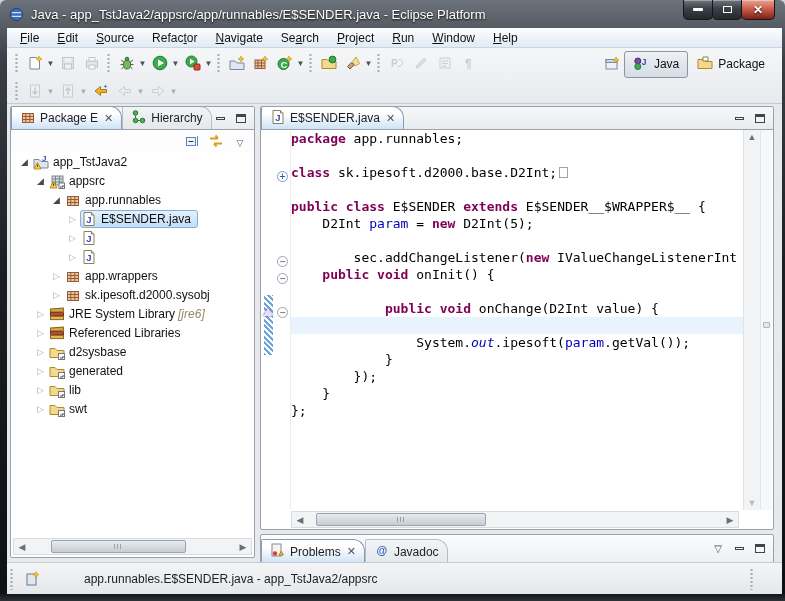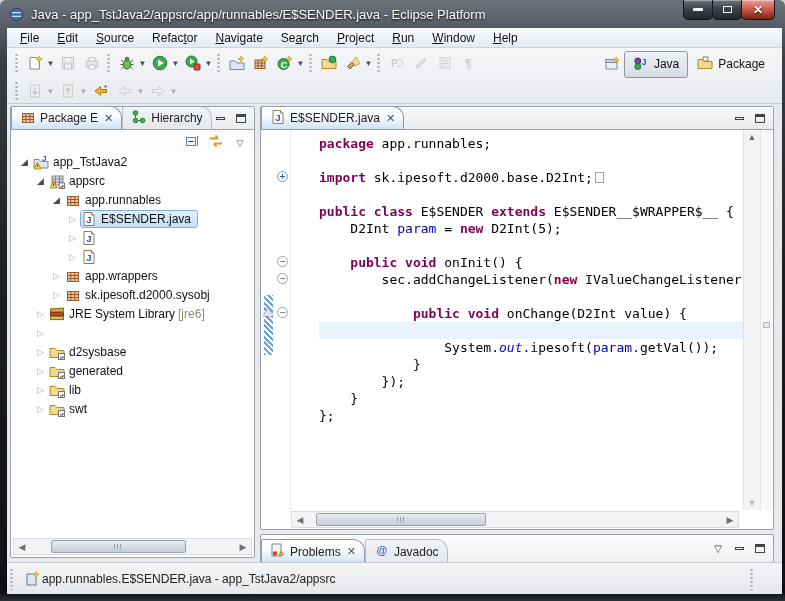--- a/index.html
+++ b/index.html
@@ -58,41 +58,41 @@
   .viewbar{height:22px;display:flex;justify-content:flex-end;align-items:center;gap:4px;padding-right:4px;background:#fdfdfe;}
   .tree{font-size:12px;color:#111;position:relative;}
   .tree-row{height:19px;display:flex;align-items:center;white-space:nowrap;}
   .expander{width:15px;text-align:center;font-size:9px;color:#454a50;flex:none;}
   .expander.collapsed{color:#a9aeb4;}
   .ticon{width:17px;height:16px;flex:none;position:relative;}
   .ticon svg{position:absolute;left:0;top:0;}
   .selwrap{display:flex;align-items:center;padding:0 3px 0 0;border:1px solid transparent;border-radius:3px;}
   .selwrap.selected{background:linear-gradient(#e2f0fc,#c4dff7);border-color:#84aede;}
   .tlabel{padding:1px 3px;}
-  .tsuffix{color:#8f8a68;}
+  .tsuffix{color:#8f8a68;font-style:italic;}
   .hscroll{position:absolute;left:2px;right:2px;bottom:2px;height:17px;display:flex;align-items:center;
            background:#f2f3f5;border:1px solid #d8dbdf;}
   .sarrow{width:16px;text-align:center;color:#6a7078;font-size:9px;flex:none;}
   .strack{flex:1;position:relative;height:100%;}
   .sthumb{position:absolute;top:1px;bottom:1px;border:1px solid #9aa4ae;border-radius:2px;
           background:linear-gradient(#e8ebee,#c6cdd4);}
   .sthumb::after{content:"";position:absolute;left:50%;top:3px;bottom:3px;width:9px;margin-left:-4px;
           background-image:repeating-linear-gradient(90deg,#98a2ac 0 1px,transparent 1px 3px);}
   
   .edbody{position:absolute;left:1px;right:1px;top:23px;bottom:19px;display:flex;background:#fff;}
   .ruler{width:13px;background:#fff;position:relative;flex:none;}
   .range-ind{position:absolute;left:2px;width:9px;
              background:repeating-linear-gradient(45deg,#6aa6dd 0 2px,#ffffff 2px 4px);}
   .warn-tri{position:absolute;left:1px;width:0;height:0;border-left:5px solid transparent;border-right:5px solid transparent;
             border-bottom:8px solid #e8e0f2;filter:drop-shadow(0 0 1px #7a5a9a);}
   .foldruler{width:16px;background:#fff;border-right:1px solid #ececec;position:relative;flex:none;}
   .fold{position:absolute;left:2px;width:11px;height:11px;border:1px solid #9aa5b1;border-radius:50%;
         background:#fff;color:#5a6570;font-size:10px;line-height:9px;text-align:center;font-family:"DejaVu Sans Mono",monospace;}
   .fold.plus{color:#2a5db0;border-color:#7a9cc8;}
-  .codearea{flex:1;overflow:hidden;padding-top:5px;position:relative;margin-left:28px;}
+  .codearea{flex:1;overflow:hidden;position:relative;}
   .code-line{height:17px;line-height:17px;font-family:"DejaVu Sans Mono",monospace;font-size:13px;white-space:pre;color:#000;}
   .code-line.current{background:#e9f3fd;}
   .kw{color:#7f0055;font-weight:bold;}
   .field{color:#0000c0;}
   .static{color:#0000c0;font-style:italic;}
   .foldbox{display:inline-block;width:9px;height:11px;border:1px solid #9aa5b1;vertical-align:-1px;margin-left:2px;}
   .vscroll{width:17px;background:#f2f3f5;border-left:1px solid #dfe2e6;position:relative;flex:none;}
   .vscroll .up{position:absolute;top:2px;left:0;right:0;text-align:center;color:#6a7078;font-size:9px;}
   .vscroll .down{position:absolute;bottom:2px;left:0;right:0;text-align:center;color:#b8bdc3;font-size:9px;}
   .overview{width:12px;background:#f7f8f9;border-left:1px solid #e3e6e9;position:relative;flex:none;}
@@ -100,21 +100,21 @@
   .edhscroll{position:absolute;left:30px;right:34px;bottom:1px;height:17px;display:flex;align-items:center;
              background:#f2f3f5;border:1px solid #d8dbdf;}
   
   .bottom .tabbar{border-bottom:none;height:28px;background:transparent;}
   .bottom .tab{height:24px;}
   
   .statusbar{height:32px;background:linear-gradient(#f3f4f6,#e5e8eb);border-top:1px solid #c7ccd3;
              display:flex;align-items:center;font-size:12px;color:#222;position:relative;}
   .statusbar .handle{height:22px;}
   .status-icon{width:18px;height:18px;margin-left:6px;}
-  .status-text{white-space:nowrap;}
+  .status-text{margin-left:42px;white-space:nowrap;}
   .statusbar .rhandle{position:absolute;left:740px;top:5px;}
   .darkbottom{position:absolute;left:0;bottom:0;width:100%;height:7px;
               background:linear-gradient(#15171a,#2c3138);}
 </style>
 </head>
 <body>
 
 <div class="win">
 
   <div class="titlebar">
@@ -544,20 +544,30 @@
                     <rect x="1.5" y="6.4" width="13" height="3.2" fill="#b84a32" stroke="#7c2a18" transform="rotate(2 8 8)"></rect>
                     <rect x="1.5" y="10.4" width="13" height="3.2" fill="#e0b75a" stroke="#8a6a1a"></rect>
                   </svg>
                 </span>
                 <span class="tlabel">JRE System Library</span>
                 <span class="tsuffix"> [jre6]</span>
               </span>
             </div>
             <div class="tree-row" style="padding-left: 22px;">
               <span class="expander collapsed">▷</span>
+              <span class="selwrap">
+                <span class="ticon">
+                  <svg width="16" height="16" viewBox="0 0 16 16">
+                    <rect x="1.5" y="2.6" width="13" height="3.2" fill="#d9a841" stroke="#8a6a1a" transform="rotate(-4 8 4)"></rect>
+                    <rect x="1.5" y="6.4" width="13" height="3.2" fill="#b84a32" stroke="#7c2a18" transform="rotate(2 8 8)"></rect>
+                    <rect x="1.5" y="10.4" width="13" height="3.2" fill="#e0b75a" stroke="#8a6a1a"></rect>
+                  </svg>
+                </span>
+                <span class="tlabel">Referenced Libraries</span>
+              </span>
             </div>
             <div class="tree-row" style="padding-left: 22px;">
               <span class="expander collapsed">▷</span>
               <span class="selwrap">
                 <span class="ticon">
                   <svg width="16" height="16" viewBox="0 0 16 16">
                     <path d="M1 4.5 L6 4.5 L8 6.5 L15 6.5 L15 13.5 L1 13.5 Z" fill="#f3d88f" stroke="#b08a2a"></path>
                     <rect x="9.5" y="9.5" width="6" height="6" fill="#fff" stroke="#777"></rect>
                     <path d="M11 14 h3 v-2" fill="none" stroke="#444"></path>
                   </svg>
@@ -641,27 +651,27 @@
             </div>
           <div class="foldruler" id="foldruler">
               <div class="fold plus" style="top: 41px;">+</div>
               <div class="fold minus" style="top: 126px;">−</div>
               <div class="fold minus" style="top: 143px;">−</div>
               <div class="fold minus" style="top: 177px;">−</div>
             </div>
           <div class="codearea" id="codearea">
               <div class="code-line"><span class="kw">package</span><span class="pl"> app.runnables;</span></div>
               <div class="code-line"></div>
-              <div class="code-line"><span class="kw">import</span><span class="pl"> sk.ipesoft.d2000.base.D2Int;</span><span class="foldbox"></span></div>
+              <div class="code-line"><span class="kw">class</span><span class="pl"> sk.ipesoft.d2000.base.D2Int;</span><span class="foldbox"></span></div>
               <div class="code-line"></div>
               <div class="code-line"><span class="kw">public class</span><span class="pl"> E$SENDER </span><span class="kw">extends</span><span class="pl"> E$SENDER__$WRAPPER$__ {</span></div>
               <div class="code-line"><span class="pl">    D2Int </span><span class="field">param</span><span class="pl"> = </span><span class="kw">new</span><span class="pl"> D2Int(5);</span></div>
               <div class="code-line"></div>
+              <div class="code-line"><span class="pl">        sec.addChangeListener(</span><span class="kw">new</span><span class="pl"> IValueChangeListenerInt</span></div>
               <div class="code-line"><span class="pl">    </span><span class="kw">public void</span><span class="pl"> onInit() {</span></div>
-              <div class="code-line"><span class="pl">        sec.addChangeListener(</span><span class="kw">new</span><span class="pl"> IValueChangeListenerInt</span></div>
               <div class="code-line"></div>
               <div class="code-line"><span class="pl">            </span><span class="kw">public void</span><span class="pl"> onChange(D2Int value) {</span></div>
               <div class="code-line current"></div>
               <div class="code-line"><span class="pl">                System.</span><span class="static">out</span><span class="pl">.ipesoft(</span><span class="field">param</span><span class="pl">.getVal());</span></div>
               <div class="code-line"><span class="pl">            }</span></div>
               <div class="code-line"><span class="pl">        });</span></div>
               <div class="code-line"><span class="pl">    }</span></div>
               <div class="code-line"><span class="pl">};</span></div>
             </div>
           <div class="vscroll">

